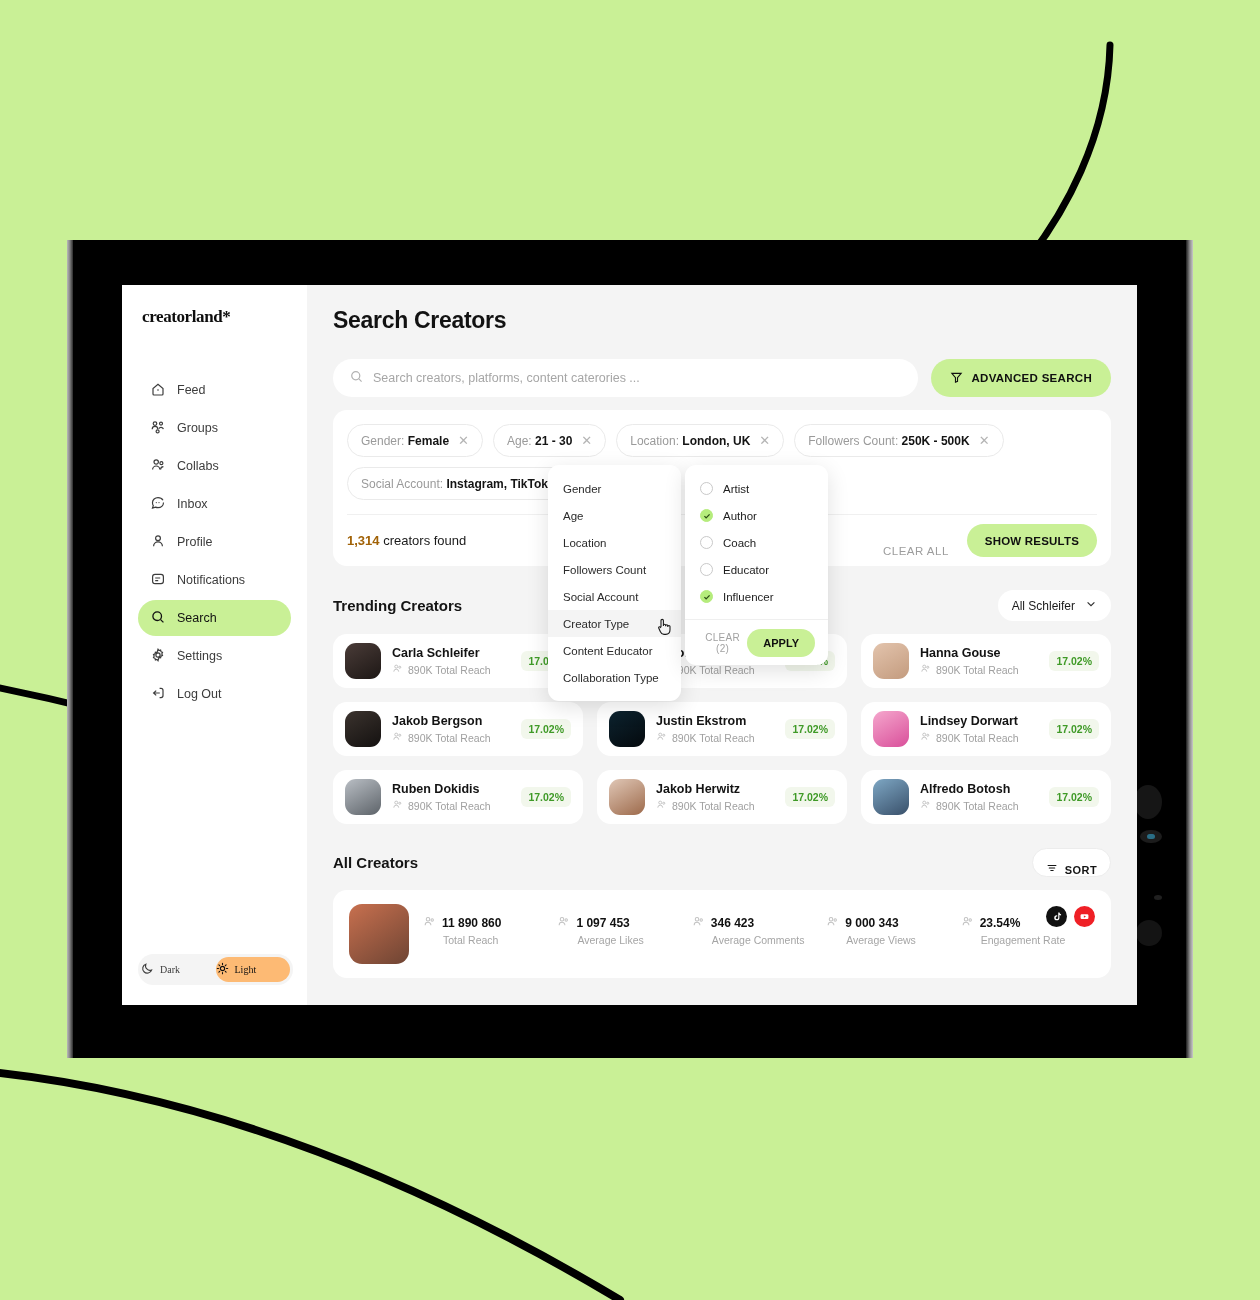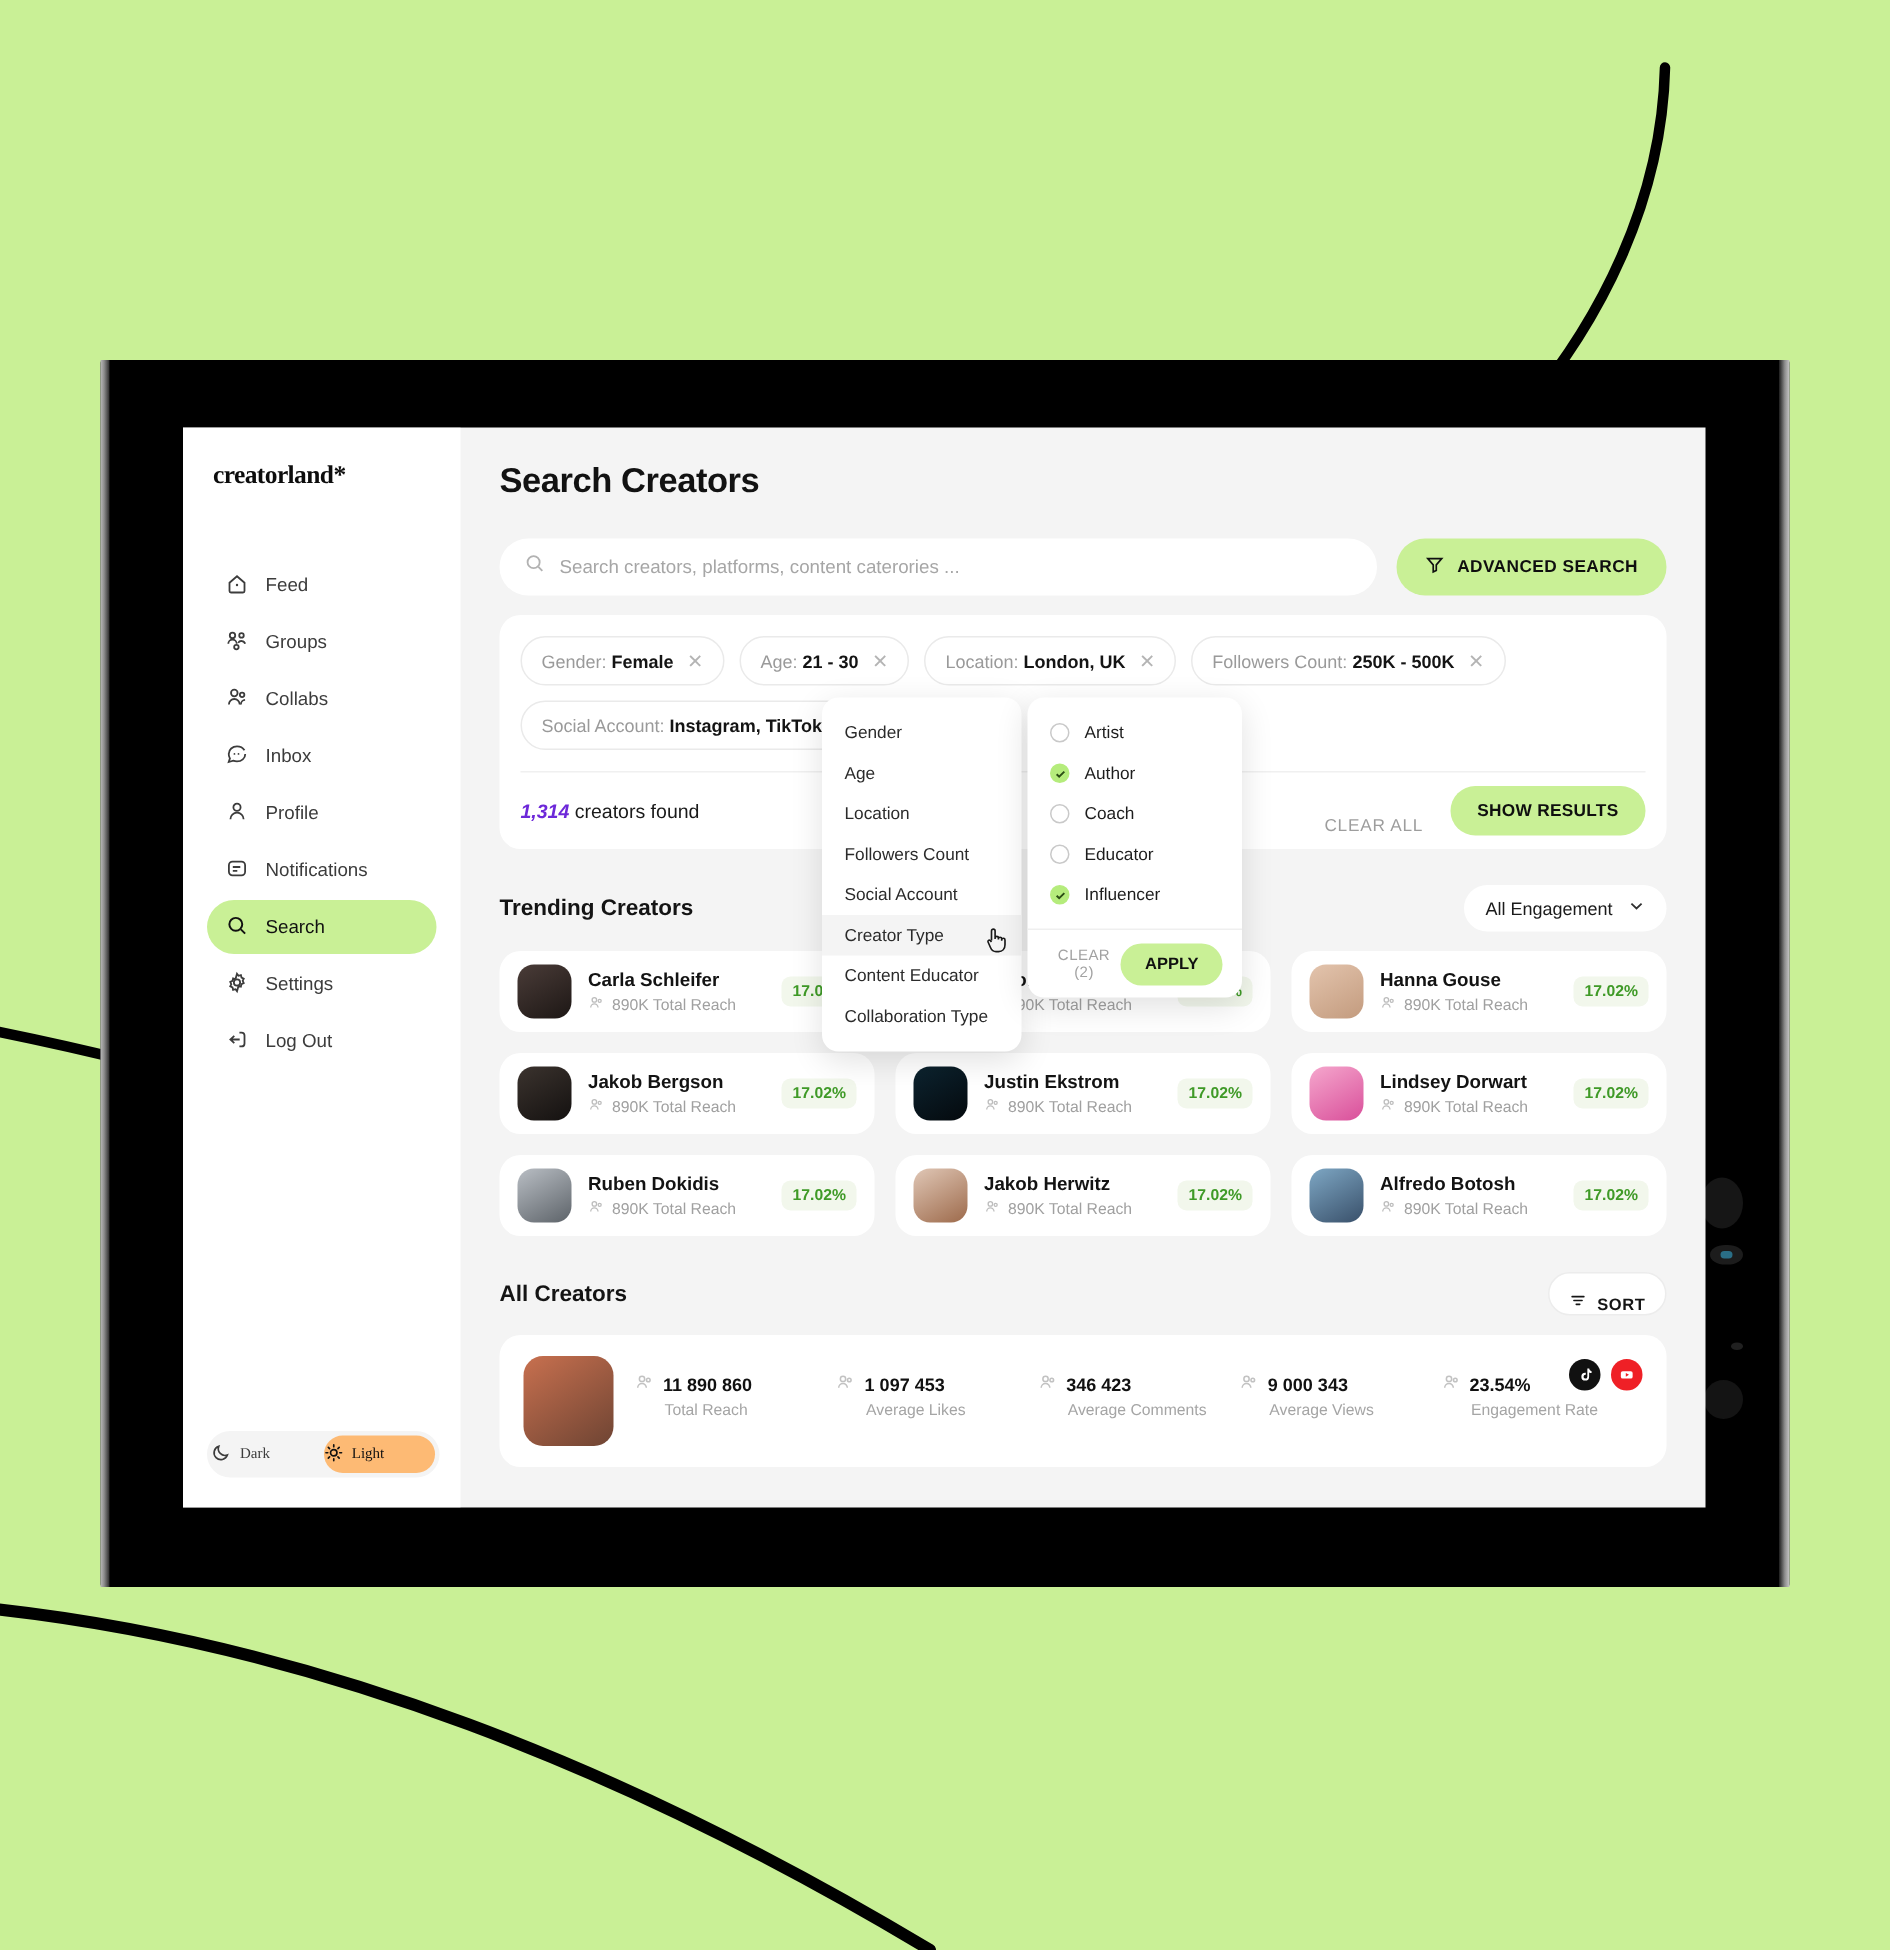--- a/index.html
+++ b/index.html
@@ -105,21 +105,21 @@
   .chip-add {
     width: 33px; height: 33px; border-radius: 9px; background: #f1f1f1;
     display: flex; align-items: center; justify-content: center;
     font-size: 17px; color: #555; cursor: pointer; border: 0;
   }
   .filter-foot {
     margin-top: 14px; border-top: 1px solid #f0f0f0;
     height: 52px; display: flex; align-items: center; justify-content: space-between;
   }
   .found { font-size: 13px; color: #1a1a1a; }
-  .found .n { color: #6d28d9; font-style: italic; font-weight: 600; }
+  .found .n { color: #a16207; font-weight: 600; }
   .foot-actions { display: flex; align-items: flex-end; gap: 18px; }
   .clear-all { background: none; border: 0; font-size: 11.5px; letter-spacing: .5px;
     color: #9d9d9d; cursor: pointer; font-family: "Liberation Sans", sans-serif; }
   .show-results {
     height: 33px; padding: 0 18px; border: 0; border-radius: 17px;
     background: #c9f096; font-size: 11.5px; font-weight: 700; color: #0f0f0f;
     letter-spacing: .2px; cursor: pointer; font-family: "Liberation Sans", sans-serif;
   }
 
   
@@ -420,21 +420,21 @@
         </div>
         <div class="opt-foot">
           <button class="opt-clear">CLEAR (2)</button>
           <button class="opt-apply">APPLY</button>
         </div>
       </div>
 
       <div class="sec-head">
         <div class="sec-title">Trending Creators</div>
         <button class="cat-select">
-          <span>All Engagement</span>
+          <span>All Schleifer</span>
           <span><svg width="12" height="12" viewBox="0 0 12 12" fill="none" stroke="#303030" stroke-width="1.2">
                 <path d="M2.6 4.4 6 7.6l3.4-3.2"></path>
               </svg></span>
         </button>
       </div>
 
       <div class="grid">
         <div class="ccard">
           <div class="avatar" style="background-image:linear-gradient(150deg,#4a3c38,#1d1715)"></div>
           <div class="cinfo">

